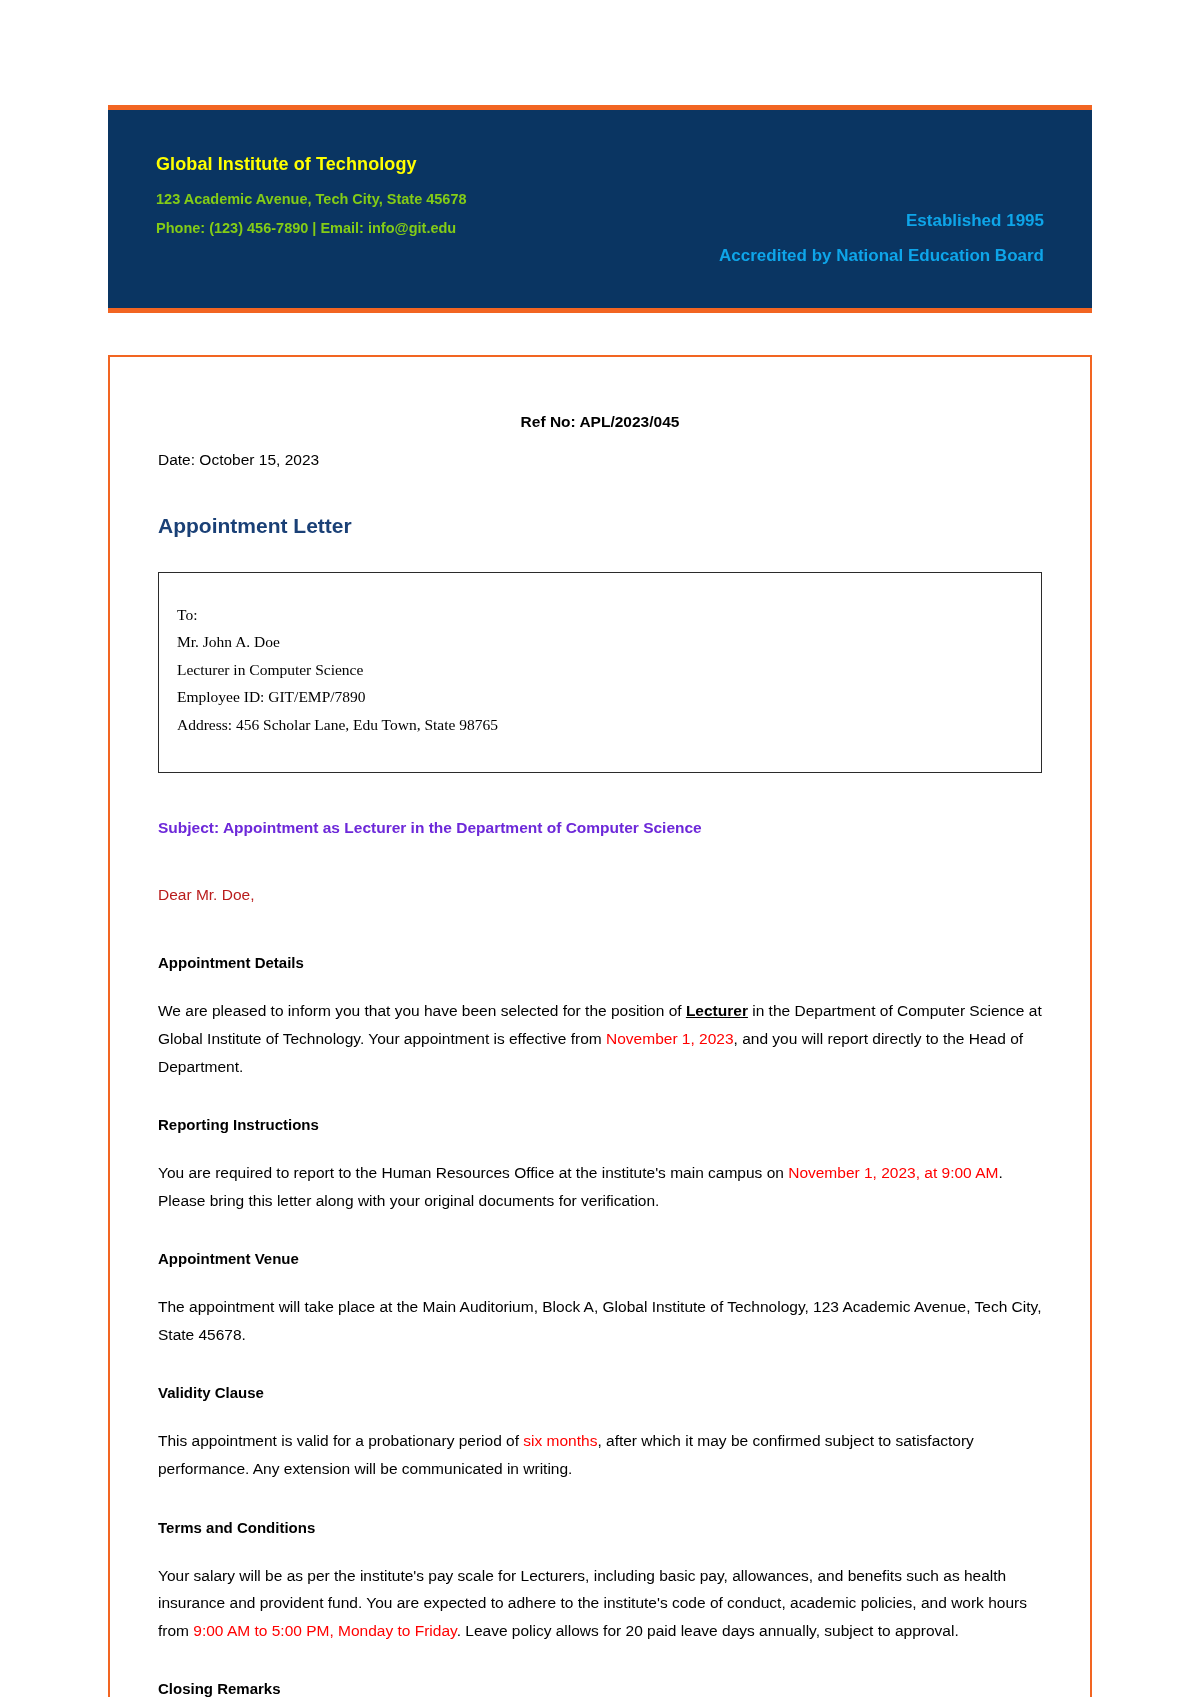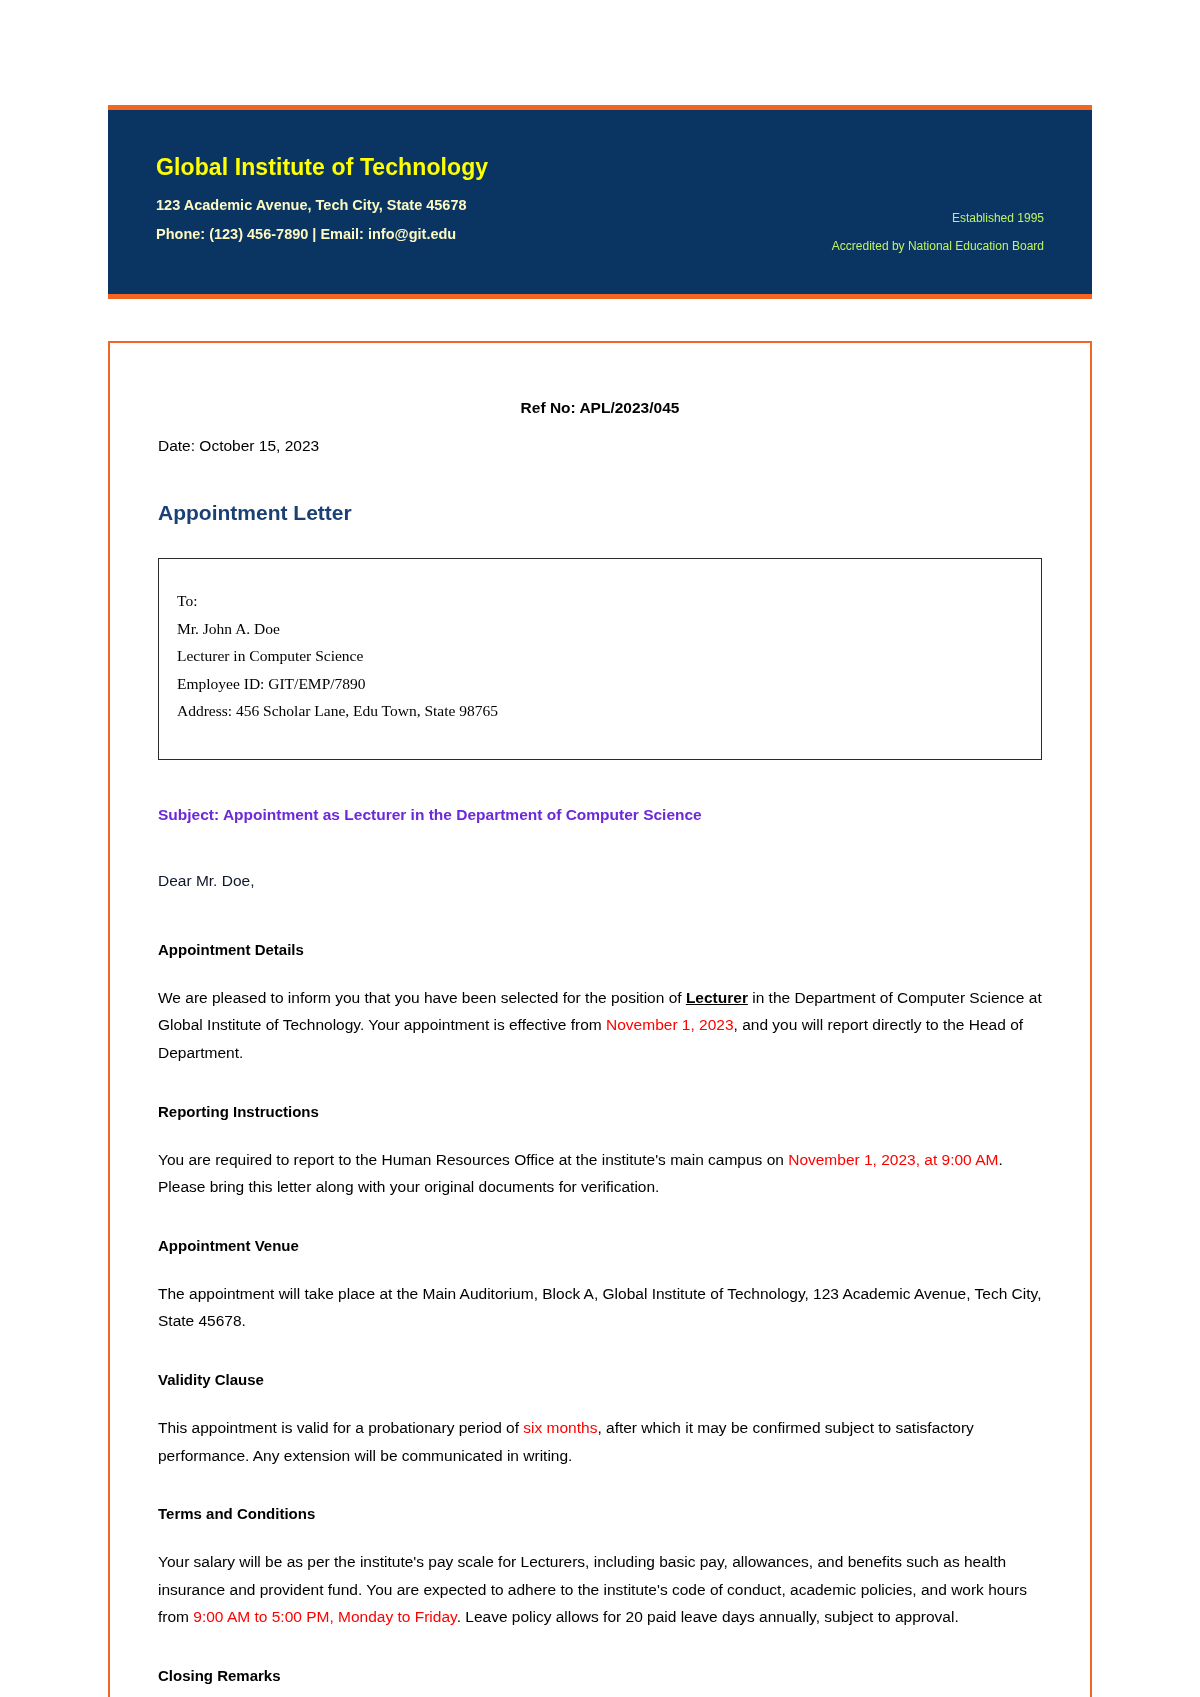--- a/index.html
+++ b/index.html
@@ -34,38 +34,38 @@
     min-height: 188px;
   }
   .lh-left { flex: 0 1 auto; }
   .lh-right {
     flex: 0 0 auto;
     text-align: right;
     padding-top: 56px;
   }
   .org-name {
     color: #ffff00;
-    font-size: 23px;
+    font-size: 18px;
     font-weight: bold;
     letter-spacing: 0.1px;
     margin: 0 0 14px 0;
     line-height: 1.2;
   }
   .org-line {
-    color: #fef9c3;
+    color: #84cc16;
     font-size: 14.5px;
     font-weight: bold;
     margin: 0 0 10px 0;
     line-height: 1.35;
   }
   .org-line:last-child { margin-bottom: 0; }
   .lh-meta {
-    color: #bef264;
-    font-size: 12px;
-    font-weight: normal;
+    color: #0ea5e9;
+    font-size: 17px;
+    font-weight: bold;
     margin: 0 0 12px 0;
     line-height: 1.35;
   }
   .lh-meta:last-child { margin-bottom: 0; }
 
   
   .letter {
     margin-top: 42px;
     border: 2px solid #f26522;
     box-sizing: border-box;
@@ -114,21 +114,21 @@
   .subject {
     font-size: 15.5px;
     font-weight: bold;
     color: #6d28d9;
     margin: 0 0 44px 0;
     line-height: 1.45;
   }
 
   .salutation {
     font-size: 15.5px;
-    color: #0f172a;
+    color: #b91c1c;
     margin: 0 0 46px 0;
     line-height: 1.45;
   }
 
   .section { margin: 0 0 34px 0; }
   .section-heading {
     font-size: 15px;
     font-weight: bold;
     color: #000000;
     margin: 0 0 24px 0;

